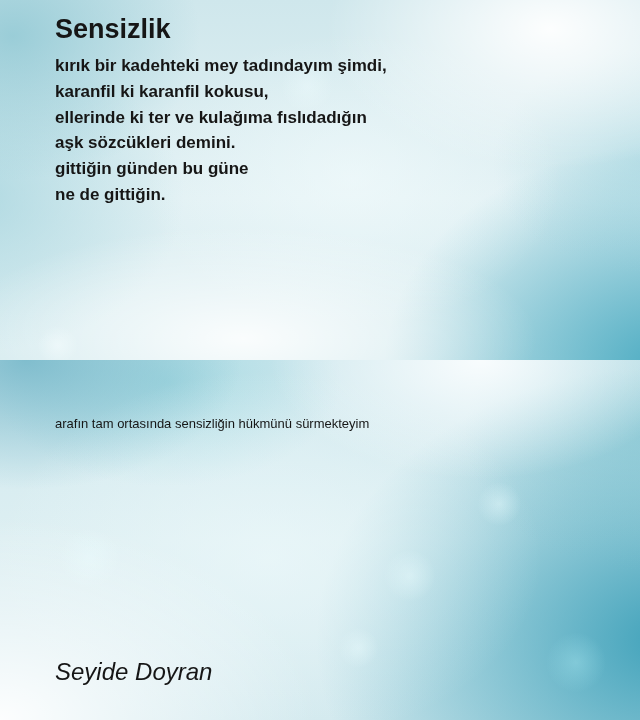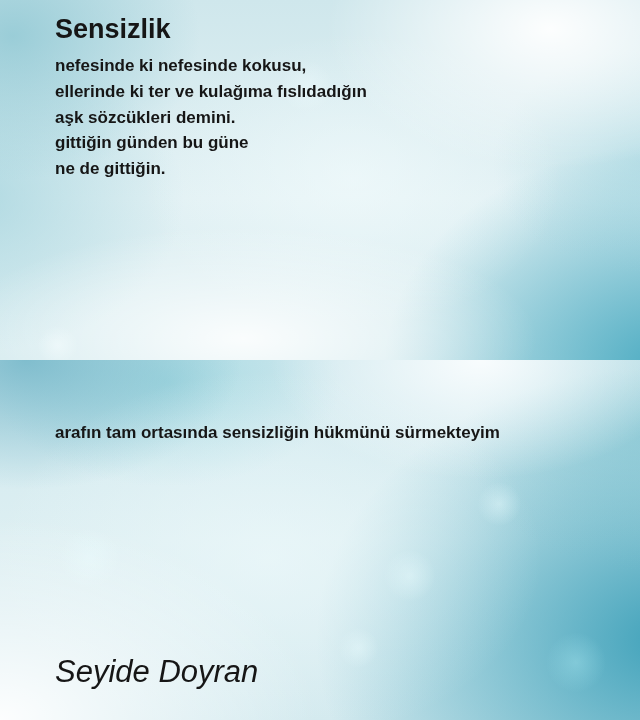--- a/index.html
+++ b/index.html
@@ -74,47 +74,48 @@
     position: absolute;
     left: 55px;
     top: 53px;
     font-size: 17px;
     line-height: 25.8px;
     font-weight: 700;
   }
   .poem-closing {
     position: absolute;
     left: 55px;
-    top: 420px;
-    font-size: 17px;
+    top: 411px;
+    font-size: 13px;
     line-height: 26px;
-    font-weight: 700;
+    font-weight: 400;
   }
   .author-name {
     position: absolute;
     left: 55px;
     top: 658px;
-    font-size: 31px;
+    font-size: 24px;
     line-height: 28px;
     font-weight: 400;
     font-style: italic;
   }
 </style>
 </head>
 <body>
 
 <div class="canvas">
   <div class="bg-upper"></div>
   <div class="bg-lower"></div>
 
   <div class="content">
     <div class="poem-title">Sensizlik</div>
 
     <div class="poem-body">
-        <div class="poem-line">nefesinde ki nefesinde kokusu,</div>
+        <div class="poem-line">kırık bir kadehteki mey tadındayım şimdi,</div>
+        <div class="poem-line">karanfil ki karanfil kokusu,</div>
         <div class="poem-line">ellerinde ki ter ve kulağıma fıslıdadığın</div>
         <div class="poem-line">aşk sözcükleri demini.</div>
         <div class="poem-line">gittiğin günden bu güne</div>
         <div class="poem-line">ne de gittiğin.</div>
       </div>
 
     <div class="poem-closing">arafın tam ortasında sensizliğin hükmünü sürmekteyim</div>
 
     <div class="author-name">Seyide Doyran</div>
   </div>

